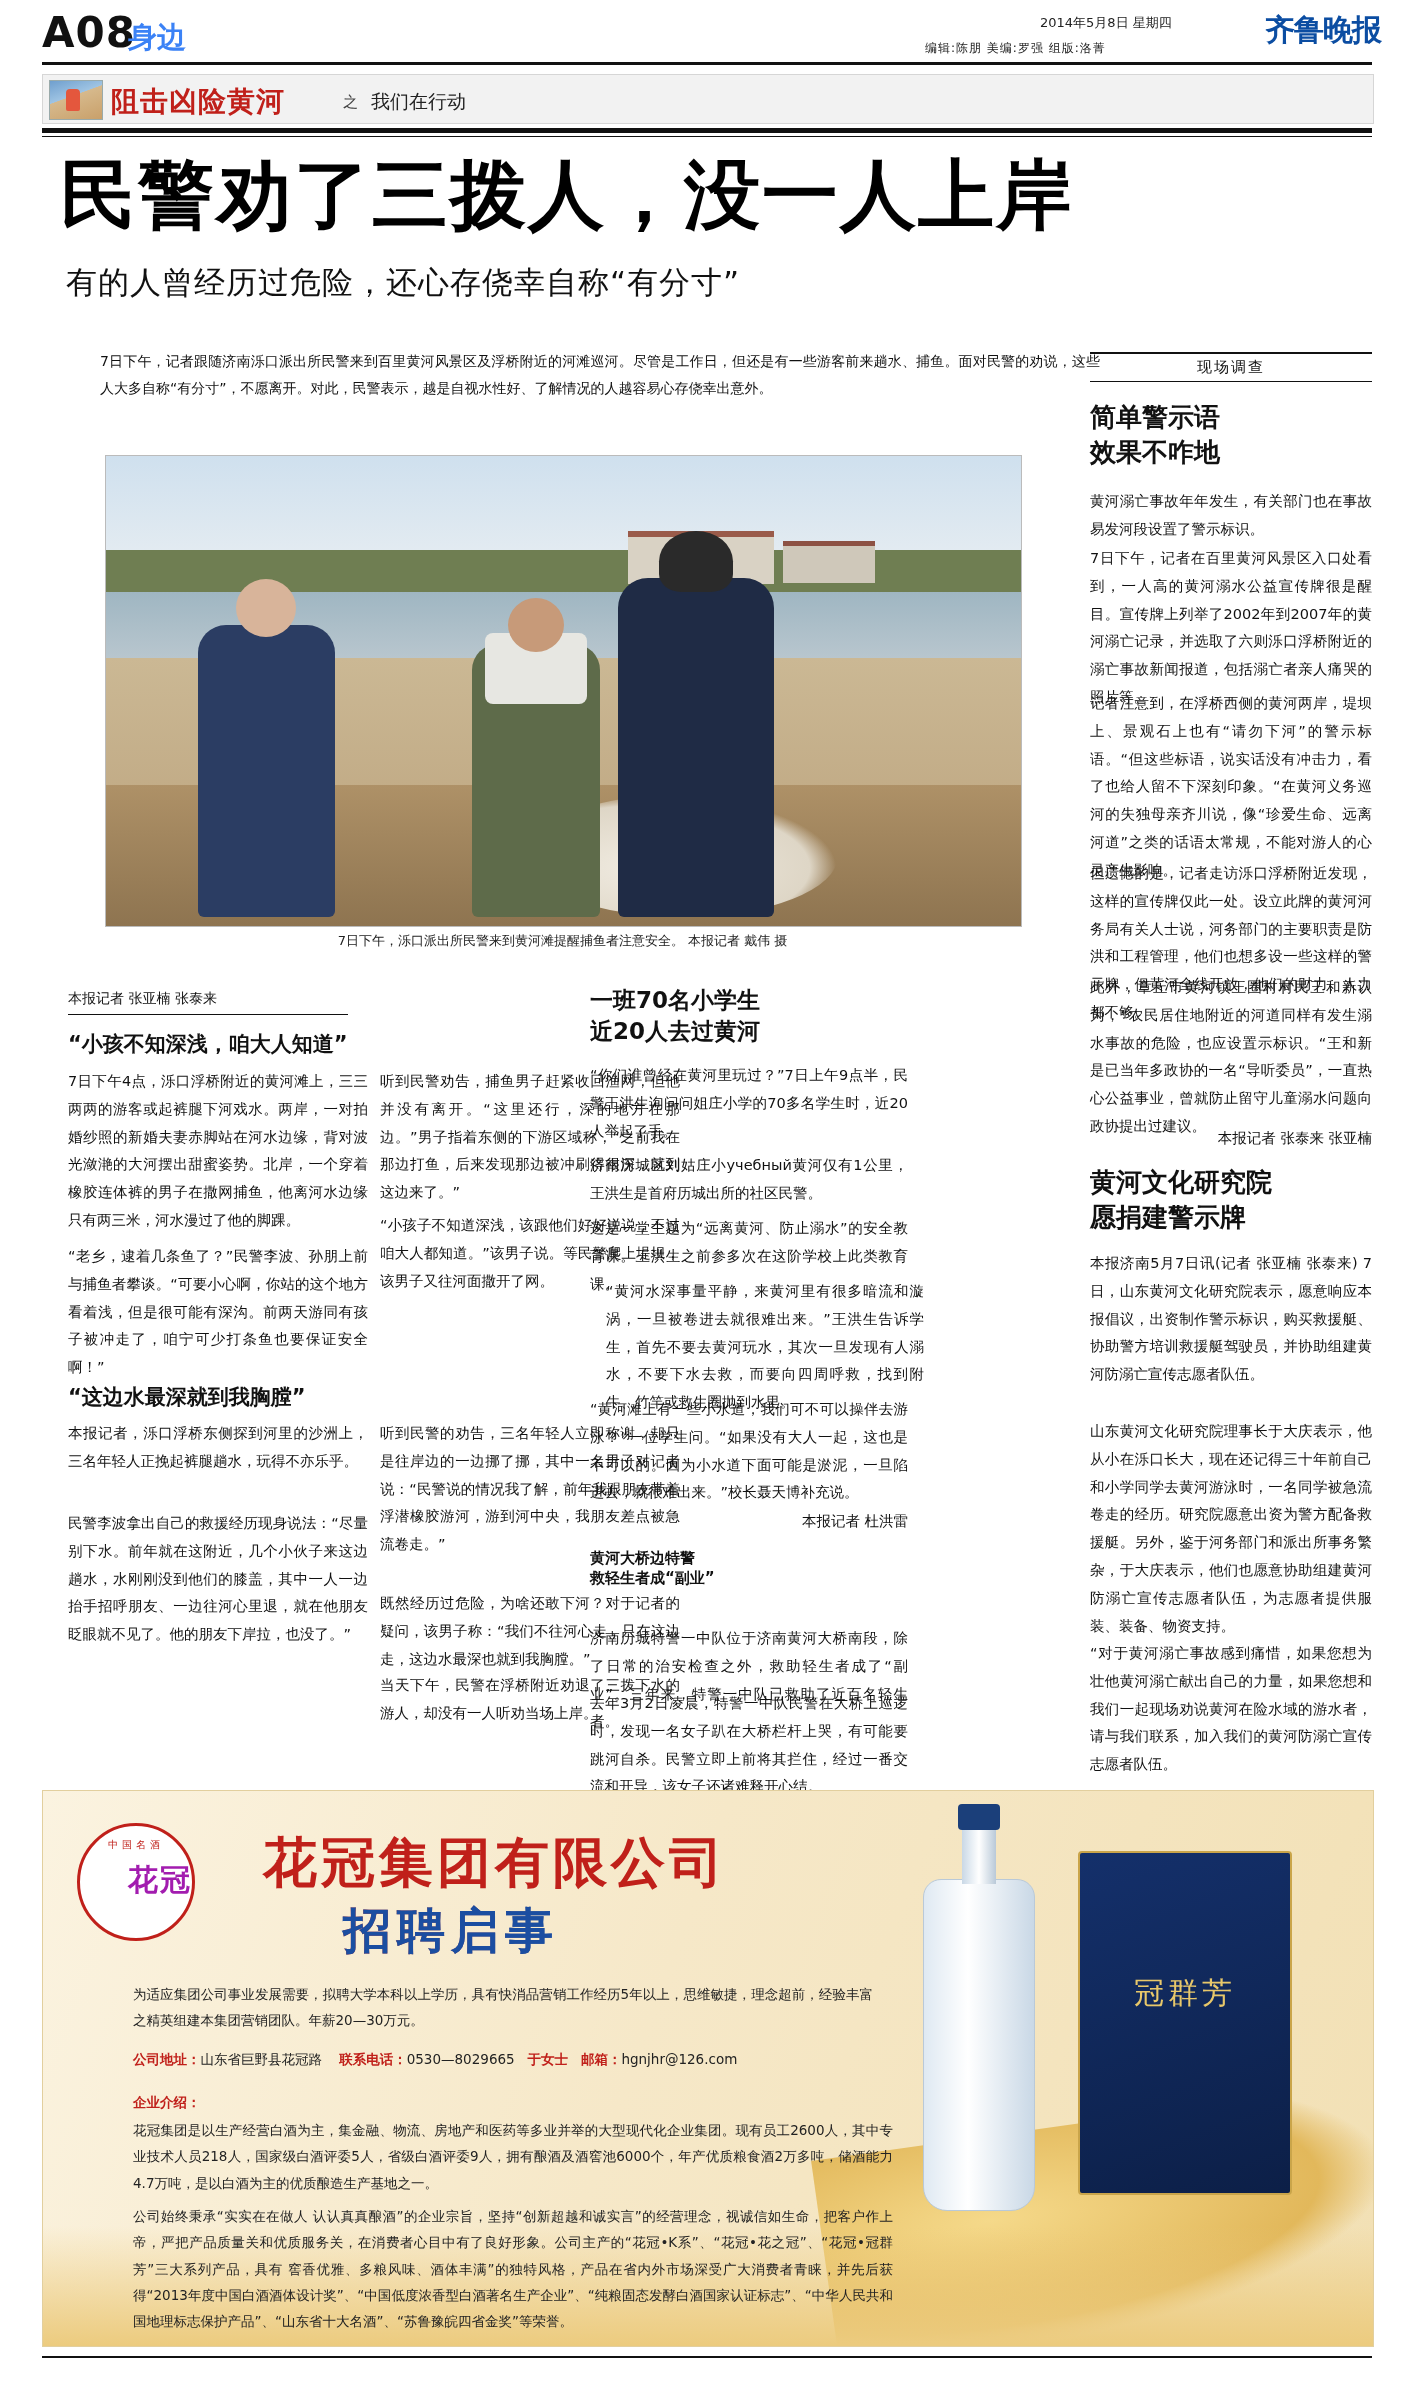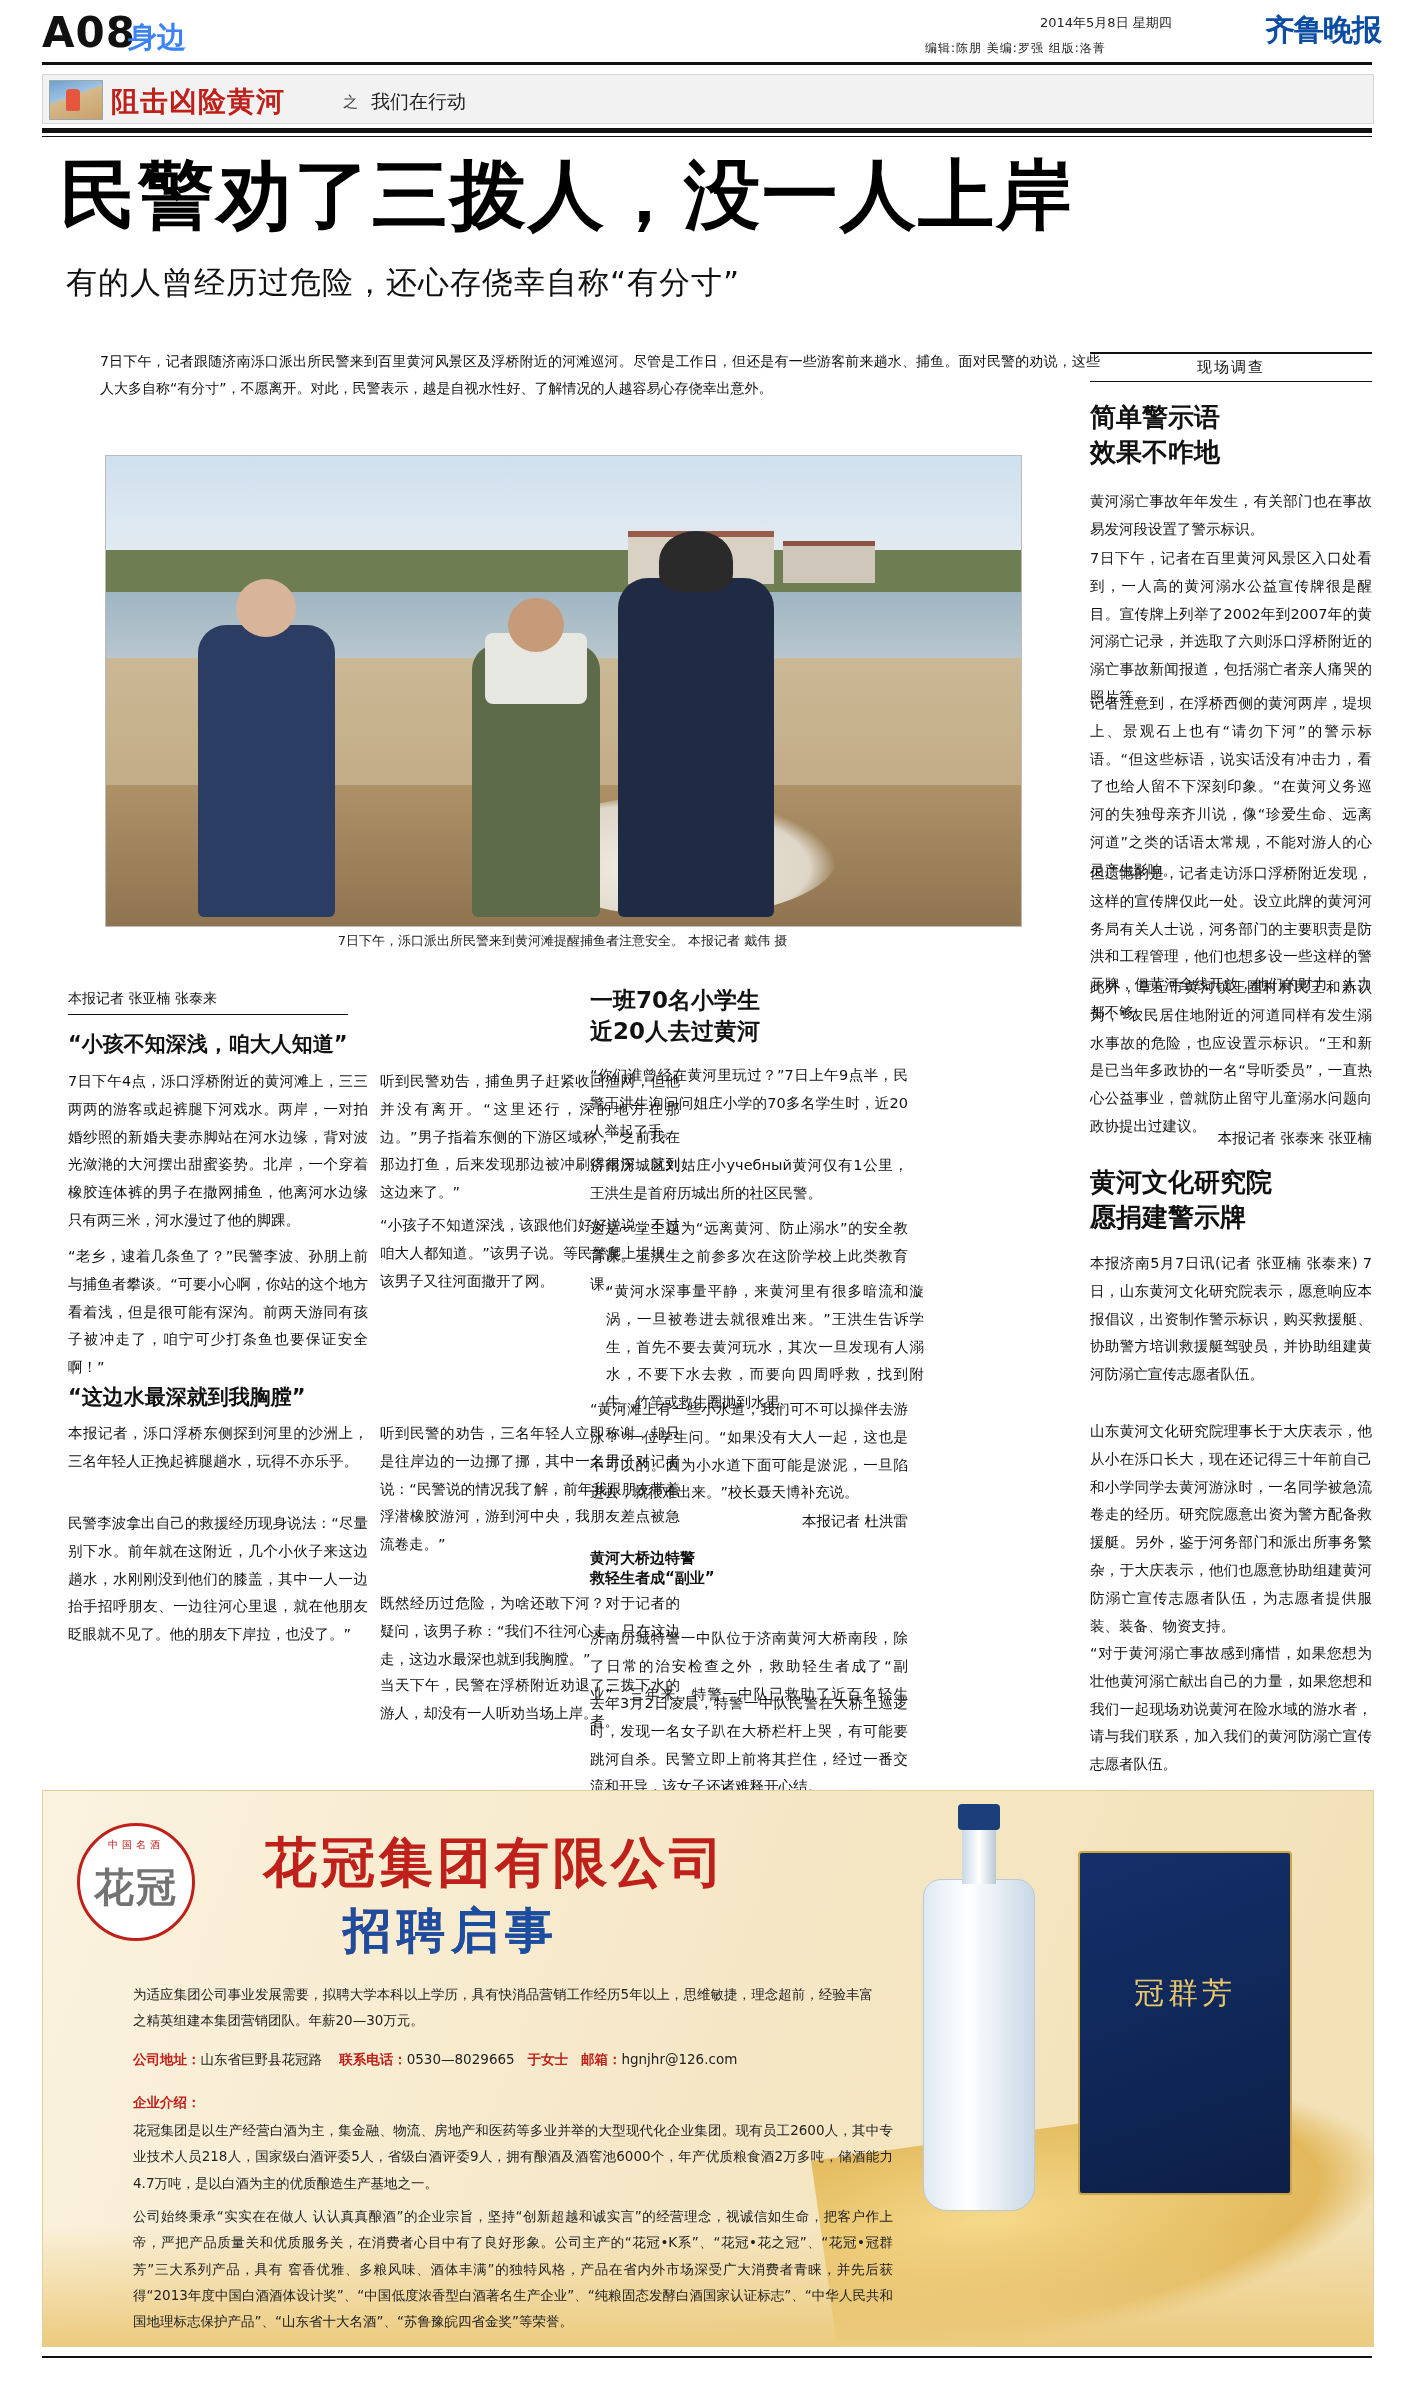--- a/index.html
+++ b/index.html
@@ -73,21 +73,21 @@
   .body-t{position:absolute;font-size:14.5px;line-height:1.92;color:#111;text-align:justify;}
 
   
   .side-label{position:absolute;left:1090px;top:352px;width:282px;border-top:2px solid #111;border-bottom:1px solid #111;padding:4px 0;text-align:center;font-size:15px;letter-spacing:2px;}
 
   
   .ad{position:absolute;left:42px;top:1790px;width:1330px;height:555px;
      background:linear-gradient(110deg,#fbf3e0 0%,#f6e8c8 45%,#f2e0b4 100%);
      border:1px solid #e2cf9e;overflow:hidden;}
   .ad-seal{position:absolute;left:34px;top:32px;width:112px;height:112px;border:3px solid #c0201a;border-radius:50%;background:#fff;}
-  .ad-seal span{position:absolute;left:0;right:0;top:34px;text-align:center;font-size:40px;font-weight:bold;color:#737373;letter-spacing:2px;}
+  .ad-seal span{position:absolute;left:0;right:0;top:34px;text-align:right;font-size:30px;font-weight:bold;color:#a21caf;letter-spacing:2px;}
   .ad-seal small{position:absolute;left:0;right:0;top:12px;text-align:center;font-size:10px;color:#c0201a;letter-spacing:4px;}
   .ad-title{position:absolute;left:220px;top:36px;font-size:54px;font-weight:bold;color:#c0201a;letter-spacing:4px;}
   .ad-title2{position:absolute;left:300px;top:108px;font-size:48px;font-weight:bold;
      background:linear-gradient(90deg,#c0201a,#1b4ea1);-webkit-background-clip:text;background-clip:text;color:#1b4ea1;letter-spacing:6px;}
   .ad-p{position:absolute;font-size:13.5px;line-height:1.95;color:#222;text-align:justify;}
   .ad-red{color:#c0201a;font-weight:bold;}
   .ad-bottle{position:absolute;left:880px;top:88px;width:110px;height:330px;
      background:linear-gradient(90deg,#dfe9f2,#ffffff 40%,#c9d8e6);border-radius:18px 18px 24px 24px;border:1px solid #b9c9d8;}
   .ad-bottle:before{content:"";position:absolute;left:38px;top:-56px;width:34px;height:60px;background:linear-gradient(90deg,#c9d8e6,#fff,#b9c9d8);}
   .ad-bottle:after{content:"";position:absolute;left:34px;top:-76px;width:42px;height:26px;background:#1b3f7a;border-radius:4px;}

